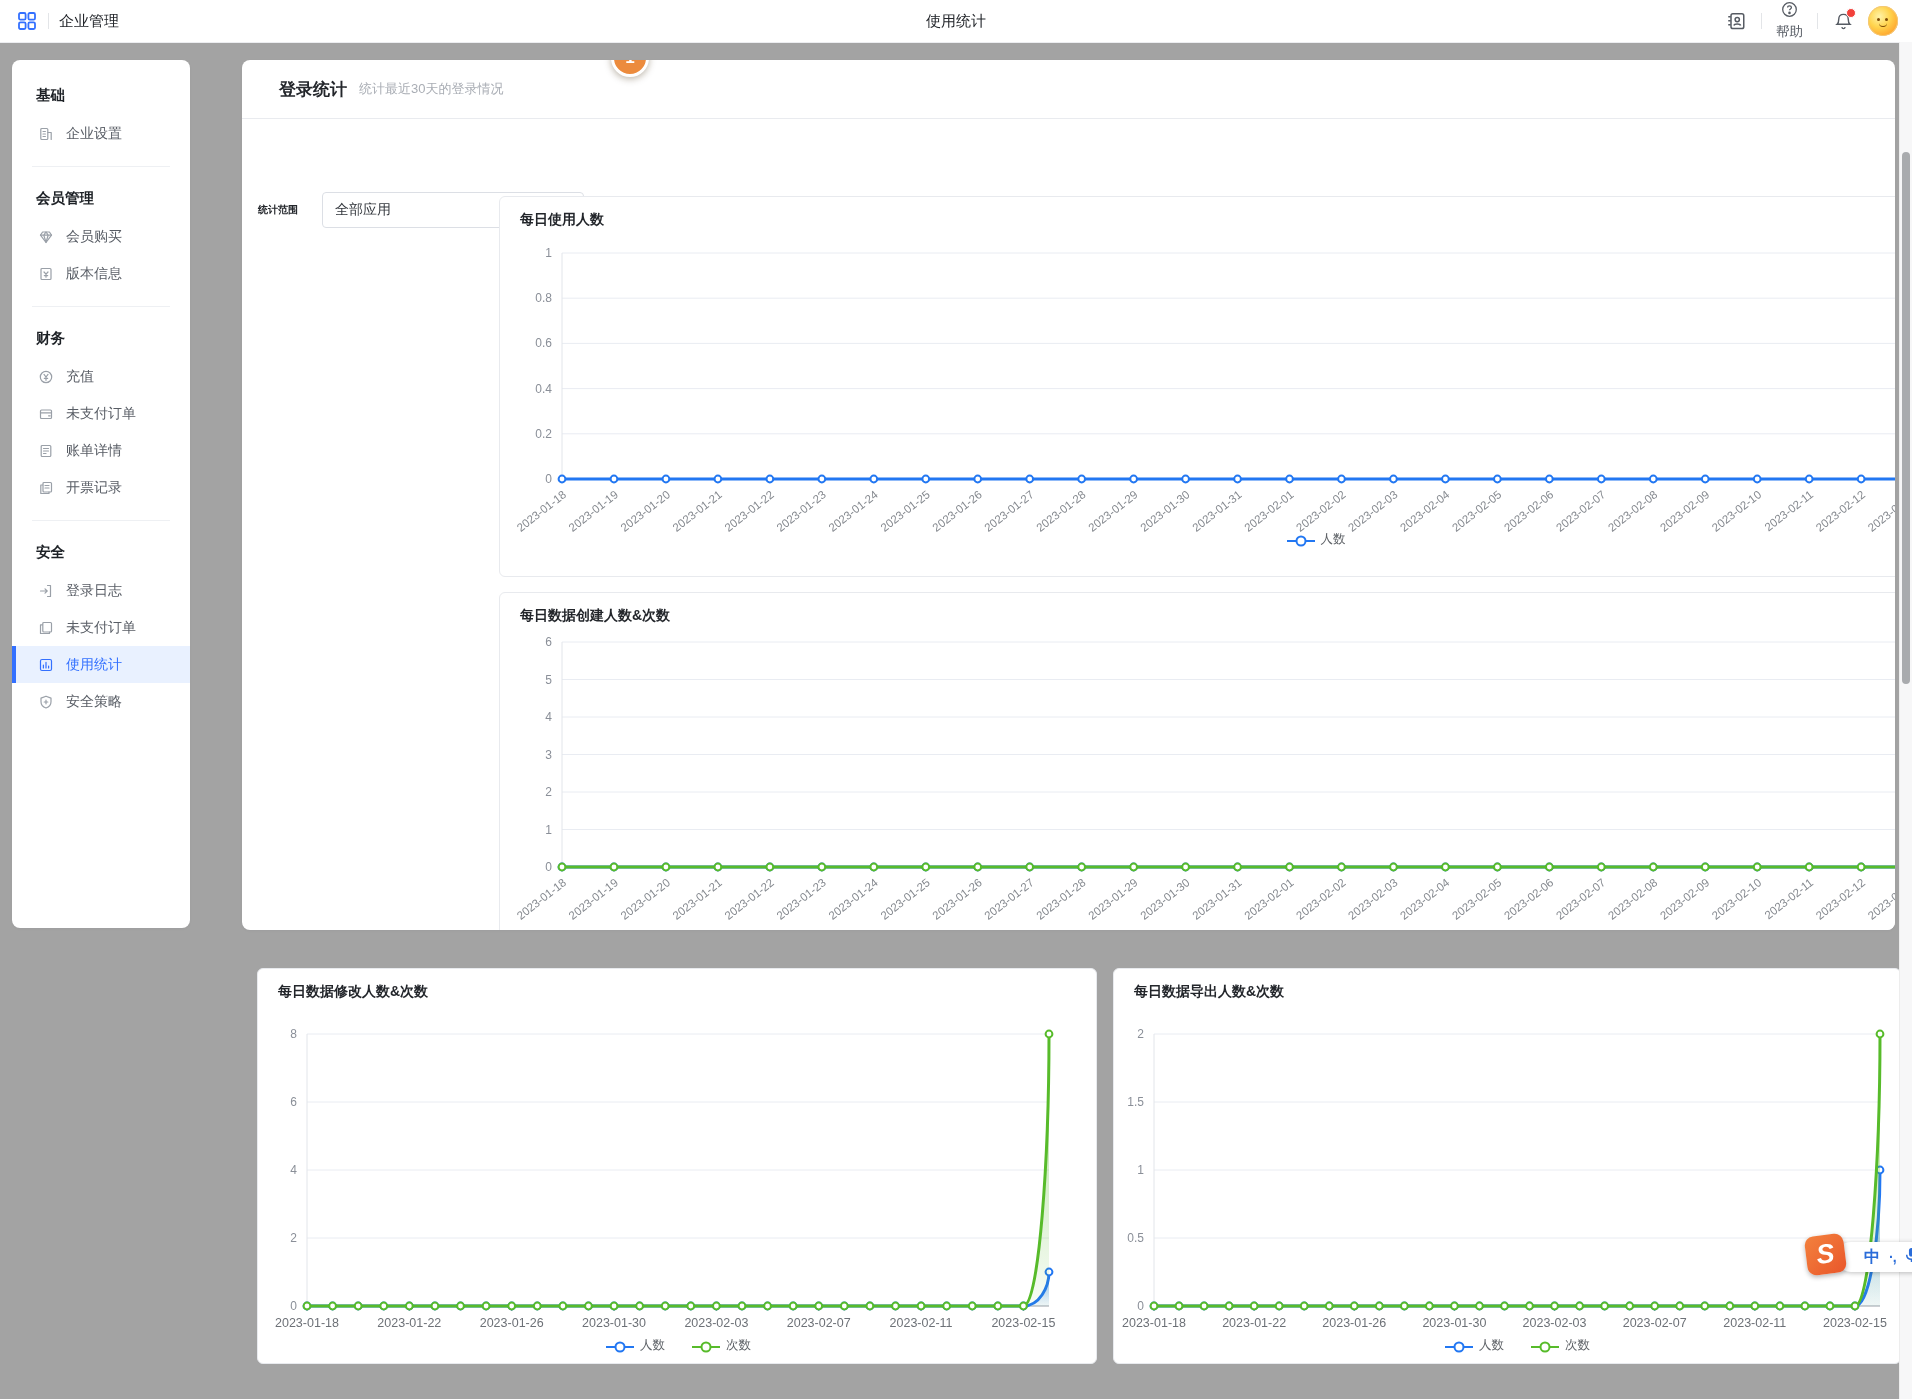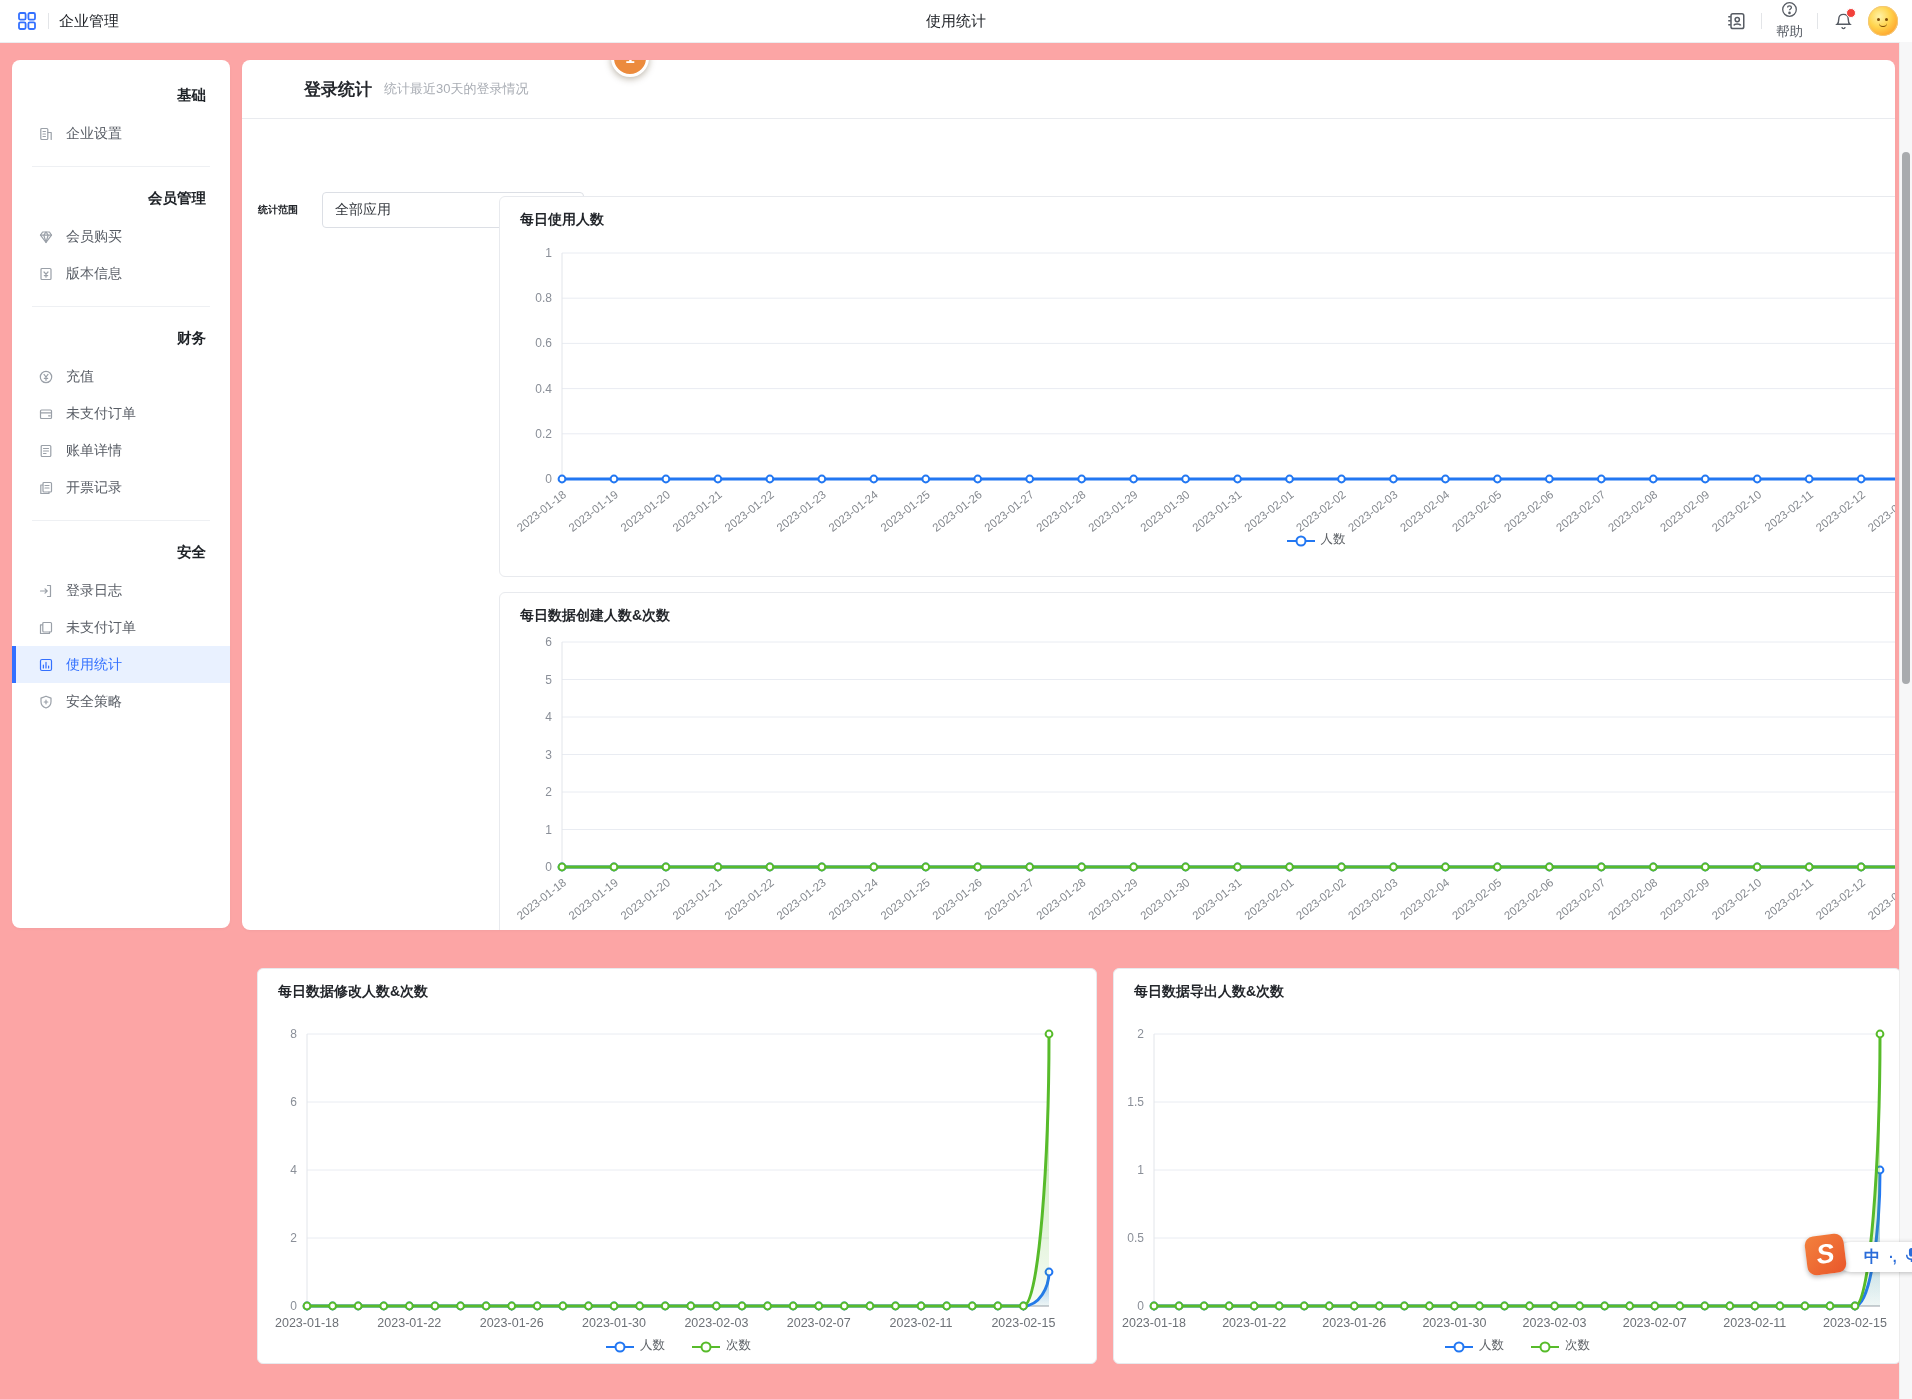--- a/index.html
+++ b/index.html
@@ -1,47 +1,47 @@
 <!DOCTYPE html>
 <html><head>
 <meta charset="utf-8">
 <style>
   html,body{margin:0;padding:0;}
   body{font-family:"Liberation Sans","DejaVu Sans",sans-serif;background:#f2f3f7;}
-  .page{position:relative;width:1912px;height:1399px;overflow:hidden;background:#fca5a5;}
+  .page{position:relative;width:1912px;height:1399px;overflow:hidden;background:#a3a3a3;}
 
   
   .hdr{position:absolute;left:0;top:0;width:1912px;height:42px;background:#fff;border-bottom:1px solid #ecedf0;display:flex;align-items:center;}
   .hdr-left{display:flex;align-items:center;gap:10px;padding-left:16px;}
   .hdr-vdiv{width:1px;height:16px;background:#e3e5e8;}
   .app-title{font-size:15px;color:#23262b;font-weight:500;}
   .page-title{position:absolute;left:50%;transform:translateX(-50%);font-size:15px;color:#23262b;}
   .hdr-right{position:absolute;right:14px;display:flex;align-items:center;gap:14px;color:#565b63;}
   .hdr-ico{width:22px;height:22px;display:flex;align-items:center;justify-content:center;cursor:pointer;}
   .help{display:flex;align-items:center;gap:5px;font-size:13.5px;cursor:pointer;flex-direction:column;}
   .bell-wrap{position:relative;}
   .bell-dot{position:absolute;right:-2px;top:-2px;width:8px;height:8px;border-radius:50%;background:#f2413b;border:1.5px solid #fff;}
   .avatar{width:30px;height:30px;border-radius:50%;background:radial-gradient(circle at 38% 35%,#fff3a8,#ffd44e 40%,#ffa62e 75%,#f08a18);box-shadow:0 0 0 1px #f3c878 inset;position:relative;cursor:pointer;}
   .avatar i{position:absolute;width:3px;height:3px;border-radius:50%;background:#7d4a06;top:12px;}
   .avatar i.l{left:9px}.avatar i.r{left:17px}
   .avatar u{position:absolute;left:11px;top:16px;width:8px;height:4px;border-bottom:1.5px solid #7d4a06;border-radius:0 0 8px 8px;}
 
   
-  .sidebar{position:absolute;left:12px;top:60px;width:218px;height:868px;background:#fff;border-radius:8px;box-shadow:0 1px 3px rgba(31,35,41,.04);padding-top:4px;box-sizing:border-box;text-align:right;}
+  .sidebar{position:absolute;left:12px;top:60px;width:178px;height:868px;background:#fff;border-radius:8px;box-shadow:0 1px 3px rgba(31,35,41,.04);padding-top:4px;box-sizing:border-box;}
   .sb-title{margin:22px 24px 10px 24px;font-size:14.5px;font-weight:700;color:#1d2126;}
   .sb-item{height:37px;display:flex;align-items:center;gap:12px;padding-left:26px;font-size:14px;color:#585d65;cursor:pointer;position:relative;}
   .sb-item svg{flex:0 0 auto;color:#9aa0a8;}
   .sb-item.active{background:#e9f1ff;color:#3370ff;}
   .sb-item.active svg{color:#3370ff;}
   .sb-item.active::before{content:"";position:absolute;left:0;top:0;bottom:0;width:4px;background:#3370ff;}
   .sb-div{height:1px;background:#eef0f3;margin:14px 20px 0 20px;}
 
   
   .panel{position:absolute;left:242px;top:60px;width:1653px;height:870px;background:#fff;border-radius:8px;box-shadow:0 1px 3px rgba(31,35,41,.04);overflow:hidden;}
-  .tabbar{position:relative;height:59px;border-bottom:1px solid #e9ebef;display:flex;align-items:flex-start;padding-left:62px;box-sizing:border-box;}
+  .tabbar{position:relative;height:59px;border-bottom:1px solid #e9ebef;display:flex;align-items:flex-start;padding-left:37px;box-sizing:border-box;}
   .tab{display:flex;align-items:baseline;gap:12px;margin-right:44px;height:100%;align-items:center;position:relative;cursor:pointer;}
   .tab-title{font-size:17px;font-weight:700;color:#23262b;}
   .tab-sub{font-size:13px;color:#a9adb4;}
   .tab.active::after{content:"";position:absolute;left:0;bottom:0;width:70px;height:3px;background:#3370ff;border-radius:2px;}
   .badge{position:absolute;left:369px;top:-21px;width:38px;height:38px;border-radius:50%;background:#ec8b3d;border:3px solid #fff;box-shadow:0 2px 7px rgba(60,40,10,.35);color:#fff;font-size:17px;font-weight:700;display:flex;align-items:center;justify-content:center;z-index:6;box-sizing:border-box;}
   .filter-row{position:absolute;left:16px;top:132px;display:flex;align-items:center;gap:24px;}
   .filter-label{font-size:10px;font-weight:700;color:#23262b;}
   .select{width:262px;height:36px;border:1px solid #dcdfe5;border-radius:4px;background:#fff;display:flex;align-items:center;justify-content:space-between;padding:0 12px;box-sizing:border-box;cursor:pointer;}
   .select-value{font-size:14px;color:#33373d;}
 

